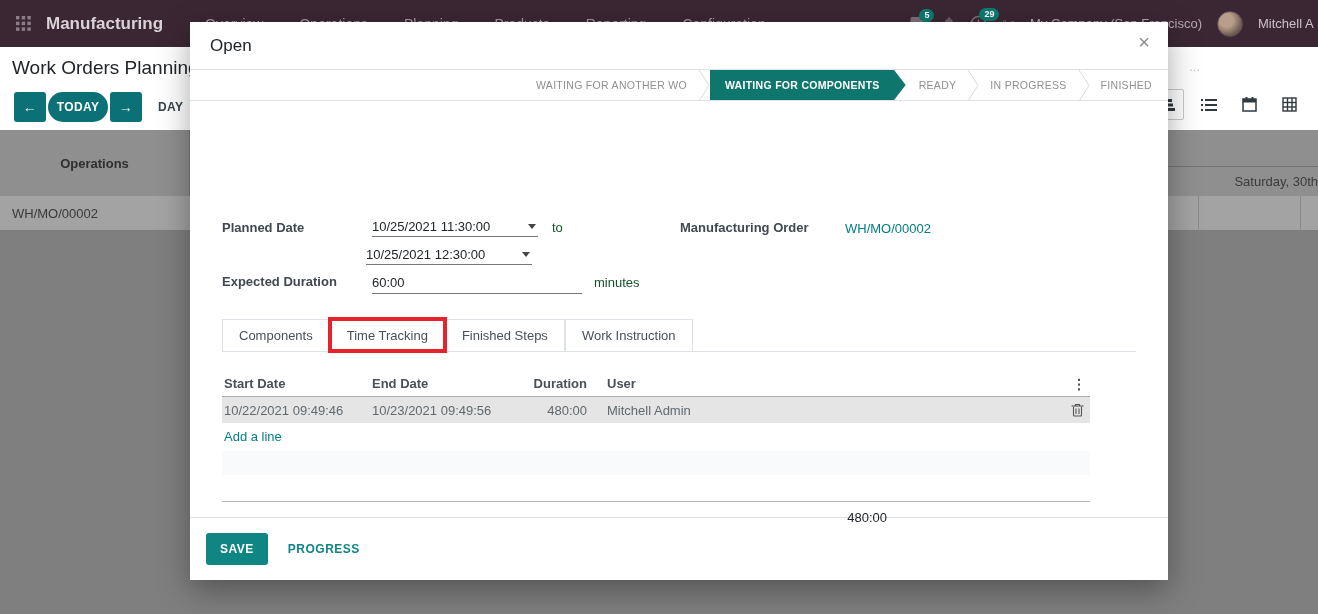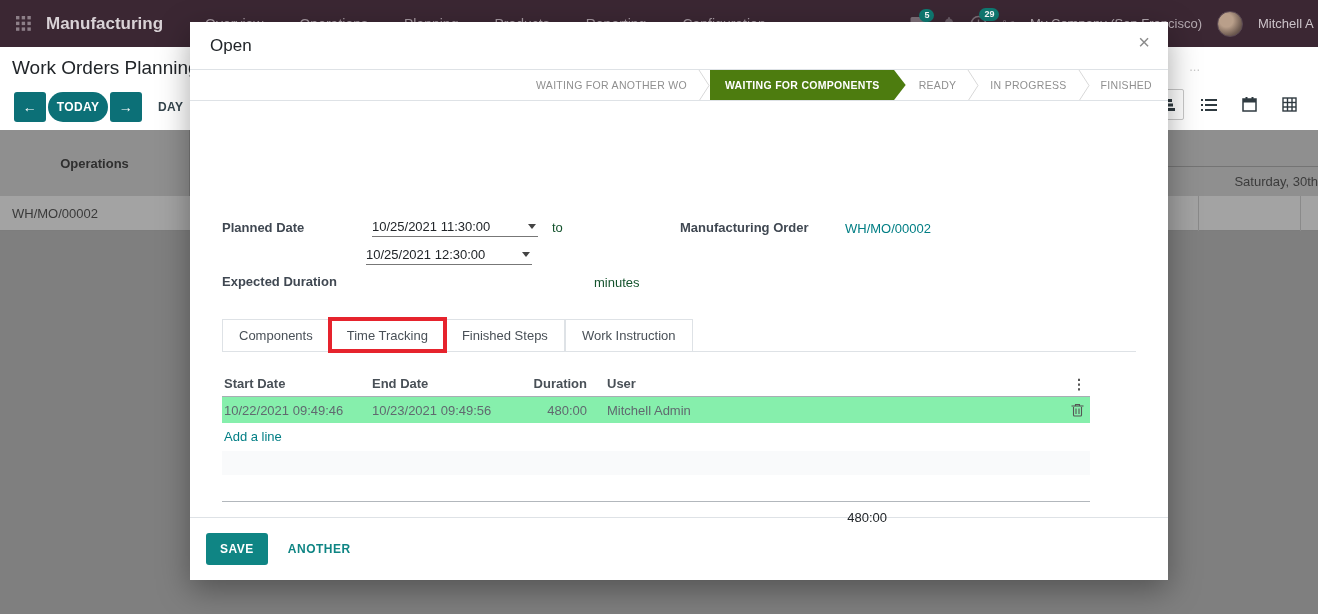--- a/index.html
+++ b/index.html
@@ -42,40 +42,40 @@
   .gantt-empty { position:absolute; left:0; top:231px; width:1318px; height:383px; background:#7f7f7f; z-index:1; }
 
   
   .modal { position:absolute; left:190px; top:22px; width:978px; height:558px; background:#fff; z-index:10; box-shadow:0 10px 30px rgba(0,0,0,.35); display:flex; flex-direction:column; }
   .modal-header { position:relative; height:48px; border-bottom:1px solid #dee2e6; display:flex; align-items:center; padding:0 20px; }
   .modal-title { font-size:17px; color:#212529; }
   .modal-close { position:absolute; right:18px; top:10px; font-size:20px; color:#8b8b8b; cursor:pointer; line-height:1; }
 
   .statusbar { height:31px; border-bottom:1px solid #dee2e6; display:flex; justify-content:flex-end; align-items:center; overflow:hidden; }
   .sb-item { font-size:10.5px; font-weight:500; color:#8f8f8f; letter-spacing:.3px; padding:0 11px; white-space:nowrap; cursor:pointer; }
-  .sb-item.active { background:#4d7c0f; color:#fff; font-weight:bold; height:31px; display:inline-flex; align-items:center; padding:0 26px 0 15px; clip-path:polygon(0 0, calc(100% - 12px) 0, 100% 50%, calc(100% - 12px) 100%, 0 100%); margin-right:2px; }
+  .sb-item.active { background:#0f766e; color:#fff; font-weight:bold; height:31px; display:inline-flex; align-items:center; padding:0 26px 0 15px; clip-path:polygon(0 0, calc(100% - 12px) 0, 100% 50%, calc(100% - 12px) 100%, 0 100%); margin-right:2px; }
   .sb-chev { flex:0 0 auto; display:flex; }
 
   .modal-body { position:relative; flex:1; }
   .flabel { position:absolute; font-size:13px; font-weight:bold; color:#404852; white-space:nowrap; }
   .fval { font-size:13px; color:#212529; white-space:nowrap; }
   .date-field { position:absolute; width:166px; border-bottom:1px solid #777; padding-bottom:2px; display:flex; justify-content:space-between; align-items:center; cursor:text; }
   .caret { width:0; height:0; border-left:4px solid transparent; border-right:4px solid transparent; border-top:5px solid #444; margin-right:2px; }
   .plain { position:absolute; font-size:13px; color:#14532d; }
   .dur-field { position:absolute; width:210px; border-bottom:1px solid #777; padding-bottom:2px; cursor:text; }
   .mo-link { position:absolute; font-size:13px; color:#017e84; cursor:pointer; }
 
   .tabs-wrap { position:absolute; left:32px; right:32px; top:218px; display:flex; border-bottom:1px solid #dee2e6; }
   .tab { position:relative; border:1px solid #dee2e6; background:#fff; margin-bottom:-1px; padding:0 16px; height:33px; line-height:31px; font-size:13px; color:#495057; cursor:pointer; white-space:nowrap; }
   .tab.active { border-bottom-color:#fff; }
   .tab.highlight::after { content:""; position:absolute; left:-3px; right:-3px; top:-3px; bottom:-2px; border:4px solid #e6232d; pointer-events:none; z-index:3; }
 
   .ttable { position:absolute; left:32px; top:270px; width:868px; font-size:13px; }
   .thead { display:flex; align-items:center; height:26px; border-bottom:1px solid #a8adb3; font-weight:bold; color:#495057;justify-content:space-between; }
-  .trow { display:flex; align-items:center; height:26px; background:#86efac; color:#60696f; }
+  .trow { display:flex; align-items:center; height:26px; background:#e5e5e5; color:#60696f; }
   .c-start { width:150px; padding-left:2px; } .c-end { width:150px; }
   .c-dur { width:65px; text-align:right; } .c-user { padding-left:20px; flex:1; }
   .c-act { width:40px; display:flex; justify-content:flex-end; align-items:center; padding-right:4px; }
   .kebab { font-size:14px; color:#555; font-weight:bold; cursor:pointer; line-height:1; }
   .trash { cursor:pointer; display:flex; margin-right:2px; }
   .add-line { height:26px; display:flex; align-items:center; color:#017e84; cursor:pointer; padding-left:2px; }
   .stripe { height:24px; background:#f9fafb; margin-top:2px; }
   .total-sep { border-bottom:1px solid #b2b7bc; margin-top:26px; }
   .total-row { display:flex; margin-top:8px; color:#212529; }
   .total-val { width:365px; text-align:right; font-weight:500; }
@@ -238,20 +238,23 @@
     <div class="date-field" style="left:182px; top:118px;">
       <span class="fval">10/25/2021 11:30:00</span>
       <span class="caret"></span>
     </div>
     <span class="plain" style="left:362px; top:119px;">to</span>
     <div class="date-field" style="left:176px; top:146px;">
       <span class="fval">10/25/2021 12:30:00</span>
       <span class="caret"></span>
     </div>
     <span class="flabel" style="left:32px; top:173px;">Expected Duration</span>
+    <div class="dur-field" style="left:182px; top:172px;">
+      <span class="fval">60:00</span>
+    </div>
     <span class="plain" style="left:404px; top:174px;">minutes</span>
 
     <span class="flabel" style="left:490px; top:119px;">Manufacturing Order</span>
     <span class="mo-link" style="left:655px; top:120px;">WH/MO/00002</span>
 
     <div class="tabs-wrap">
       <span class="tab">Components</span>
       <span class="tab active highlight">Time Tracking</span>
       <span class="tab">Finished Steps</span>
       <span class="tab">Work Instruction</span>
@@ -293,15 +296,15 @@
         <span class="c-start"></span>
           <span class="c-end" style="width:85px;"></span>
         <span class="total-val" style="width:0;flex:0 0 300px; margin-left:-235px;"></span>
         <span style="width:365px; text-align:right;">480:00</span>
       </div>
     </div>
   </div>
 
   <div class="modal-footer">
     <button class="save-btn">SAVE</button>
-    <span class="discard-btn">ANOTHER</span>
+    <span class="discard-btn">PROGRESS</span>
   </div>
 </div>
 
 </body></html>

